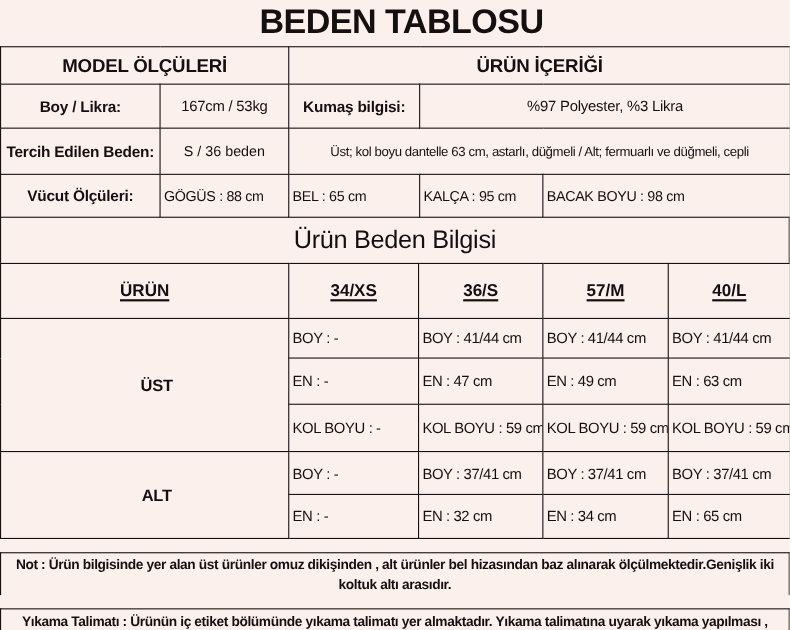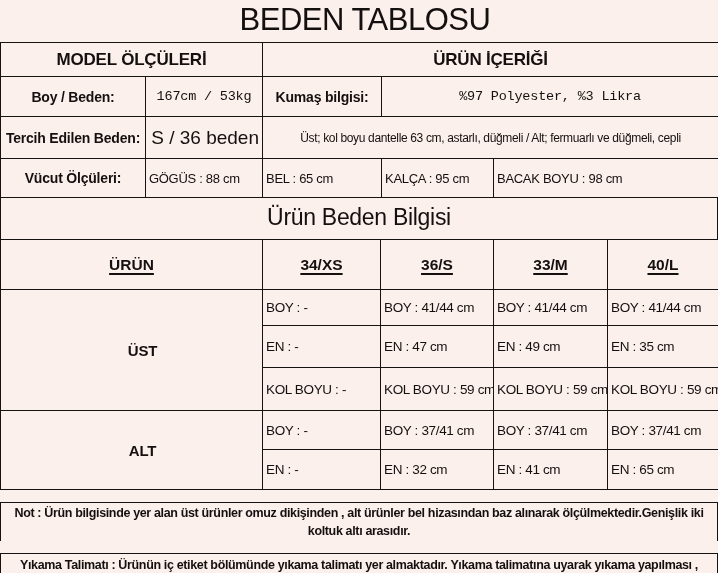--- a/index.html
+++ b/index.html
@@ -11,40 +11,40 @@
   #page{
     width:718px;height:573px;
     background:#fcf0ec;
     overflow:hidden;
     box-sizing:border-box;
   }
   
   .main-title{
     height:42px;line-height:40px;
     text-align:center;
-    font-size:31px;font-weight:400;letter-spacing:-0.5px;padding-left:12px;
+    font-size:31px;font-weight:700;letter-spacing:-0.5px;padding-left:12px;
   }
   
   table{
     border-collapse:collapse;
     table-layout:fixed;
     width:718px;
     background:#fcf0ec;
   }
   td,th{
     border:1.6px solid #171212;
     padding:0 3px;
     overflow:hidden;
     white-space:nowrap;
     font-weight:400;
   }
   .lbl{font-weight:700;font-size:14px;text-align:center;letter-spacing:-0.2px;}
-  .val{font-size:13.5px;text-align:center;letter-spacing:-0.2px;font-family:Liberation Mono, monospace;}
+  .val{font-size:13.5px;text-align:center;letter-spacing:-0.2px;}
   .hdr{font-weight:700;font-size:17px;text-align:center;letter-spacing:-0.2px;}
-  .big-val{font-size:19px;text-align:right;}
+  .big-val{font-size:13px;text-align:center;}
   .desc{font-size:12px;text-align:center;letter-spacing:-0.35px;}
   .body-val{font-size:13px;text-align:left;letter-spacing:-0.3px;}
   
   .section-title{
     height:41px;line-height:39px;
     border-left:1.6px solid #171212;border-right:1.6px solid #171212;
     text-align:center;
     font-size:23px;font-weight:400;letter-spacing:-0.3px;
     box-sizing:border-box;
   }
@@ -86,21 +86,21 @@
         <col style="width:119px">
         <col style="width:112px">
         <col style="width:225px">
     </colgroup>
     <tbody>
         <tr style="height:34px">
       <td colspan="2" class="hdr">MODEL ÖLÇÜLERİ</td>
       <td colspan="3" class="hdr">ÜRÜN İÇERİĞİ</td>
     </tr>
     <tr style="height:40px">
-      <td class="lbl">Boy / Beden:</td>
+      <td class="lbl">Boy / Likra:</td>
       <td class="val">167cm / 53kg</td>
       <td class="lbl">Kumaş bilgisi:</td>
       <td colspan="2" class="val">%97 Polyester, %3 Likra</td>
     </tr>
     <tr style="height:42px">
       <td class="lbl">Tercih Edilen Beden:</td>
       <td class="big-val">S / 36 beden</td>
       <td colspan="3" class="desc">Üst; kol boyu dantelle 63 cm, astarlı, düğmeli / Alt; fermuarlı ve düğmeli, cepli</td>
     </tr>
     <tr style="height:39px">
@@ -121,53 +121,53 @@
         <col style="width:118px">
         <col style="width:113px">
         <col style="width:114px">
         <col style="width:111px">
     </colgroup>
     <tbody>
         <tr style="height:50px">
       <td class="size-hdr">ÜRÜN</td>
       <td class="size-hdr">34/XS</td>
       <td class="size-hdr">36/S</td>
-      <td class="size-hdr">33/M</td>
+      <td class="size-hdr">57/M</td>
       <td class="size-hdr">40/L</td>
     </tr>
     <tr style="height:36px">
       <td rowspan="3" class="group-lbl">ÜST</td>
       <td class="cell">BOY : -</td>
       <td class="cell">BOY : 41/44 cm</td>
       <td class="cell">BOY : 41/44 cm</td>
       <td class="cell">BOY : 41/44 cm</td>
     </tr>
     <tr style="height:42px">
       <td class="cell">EN : -</td>
       <td class="cell">EN : 47 cm</td>
       <td class="cell">EN : 49 cm</td>
-      <td class="cell">EN : 35 cm</td>
+      <td class="cell">EN : 63 cm</td>
     </tr>
     <tr style="height:43px">
       <td class="cell">KOL BOYU : -</td>
       <td class="cell">KOL BOYU : 59 cm</td>
       <td class="cell">KOL BOYU : 59 cm</td>
       <td class="cell">KOL BOYU : 59 cm</td>
     </tr>
     <tr style="height:39px">
       <td rowspan="2" class="group-lbl">ALT</td>
       <td class="cell">BOY : -</td>
       <td class="cell">BOY : 37/41 cm</td>
       <td class="cell">BOY : 37/41 cm</td>
       <td class="cell">BOY : 37/41 cm</td>
     </tr>
     <tr style="height:40px">
       <td class="cell">EN : -</td>
       <td class="cell">EN : 32 cm</td>
-      <td class="cell">EN : 41 cm</td>
+      <td class="cell">EN : 34 cm</td>
       <td class="cell">EN : 65 cm</td>
     </tr>
   </tbody>
     </table>
 
   <div class="note note-1">Not : Ürün bilgisinde yer alan üst ürünler omuz dikişinden , alt ürünler bel hizasından baz alınarak ölçülmektedir.Genişlik iki koltuk altı arasıdır.</div>
   <div class="note note-2">Yıkama Talimatı : Ürünün iç etiket bölümünde yıkama talimatı yer almaktadır. Yıkama talimatına uyarak yıkama yapılması , ürünü daha uzun süre kullanmanızı sağlar.</div>
 
 </div>
 

